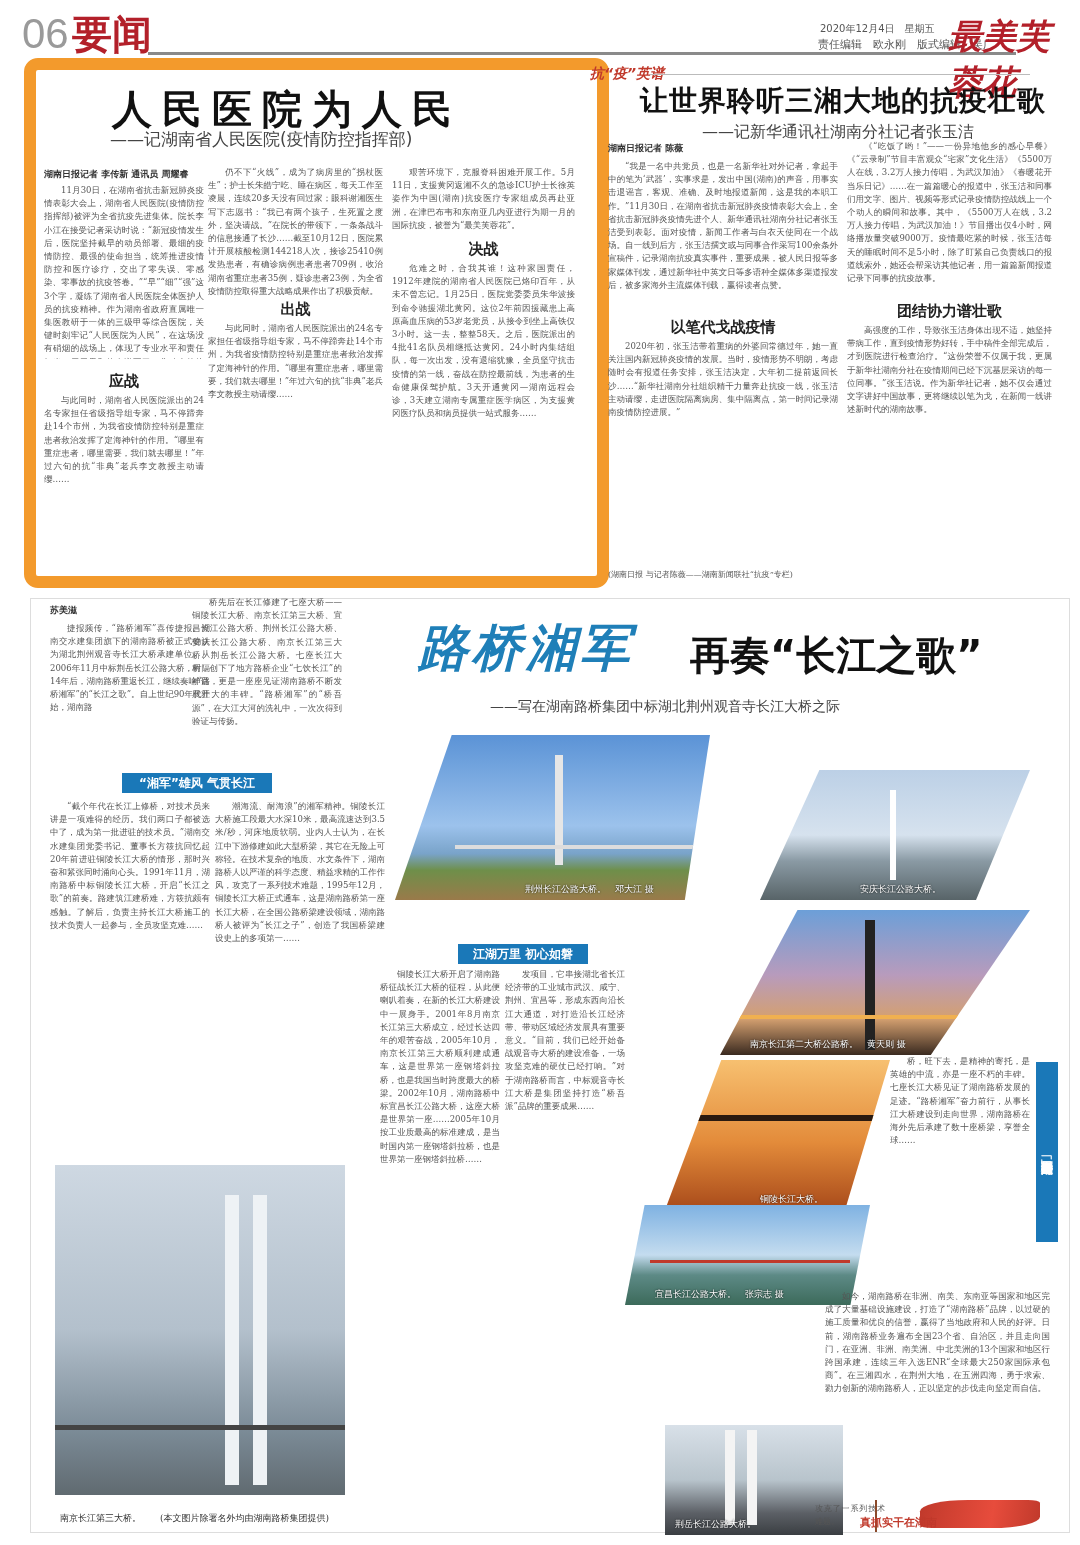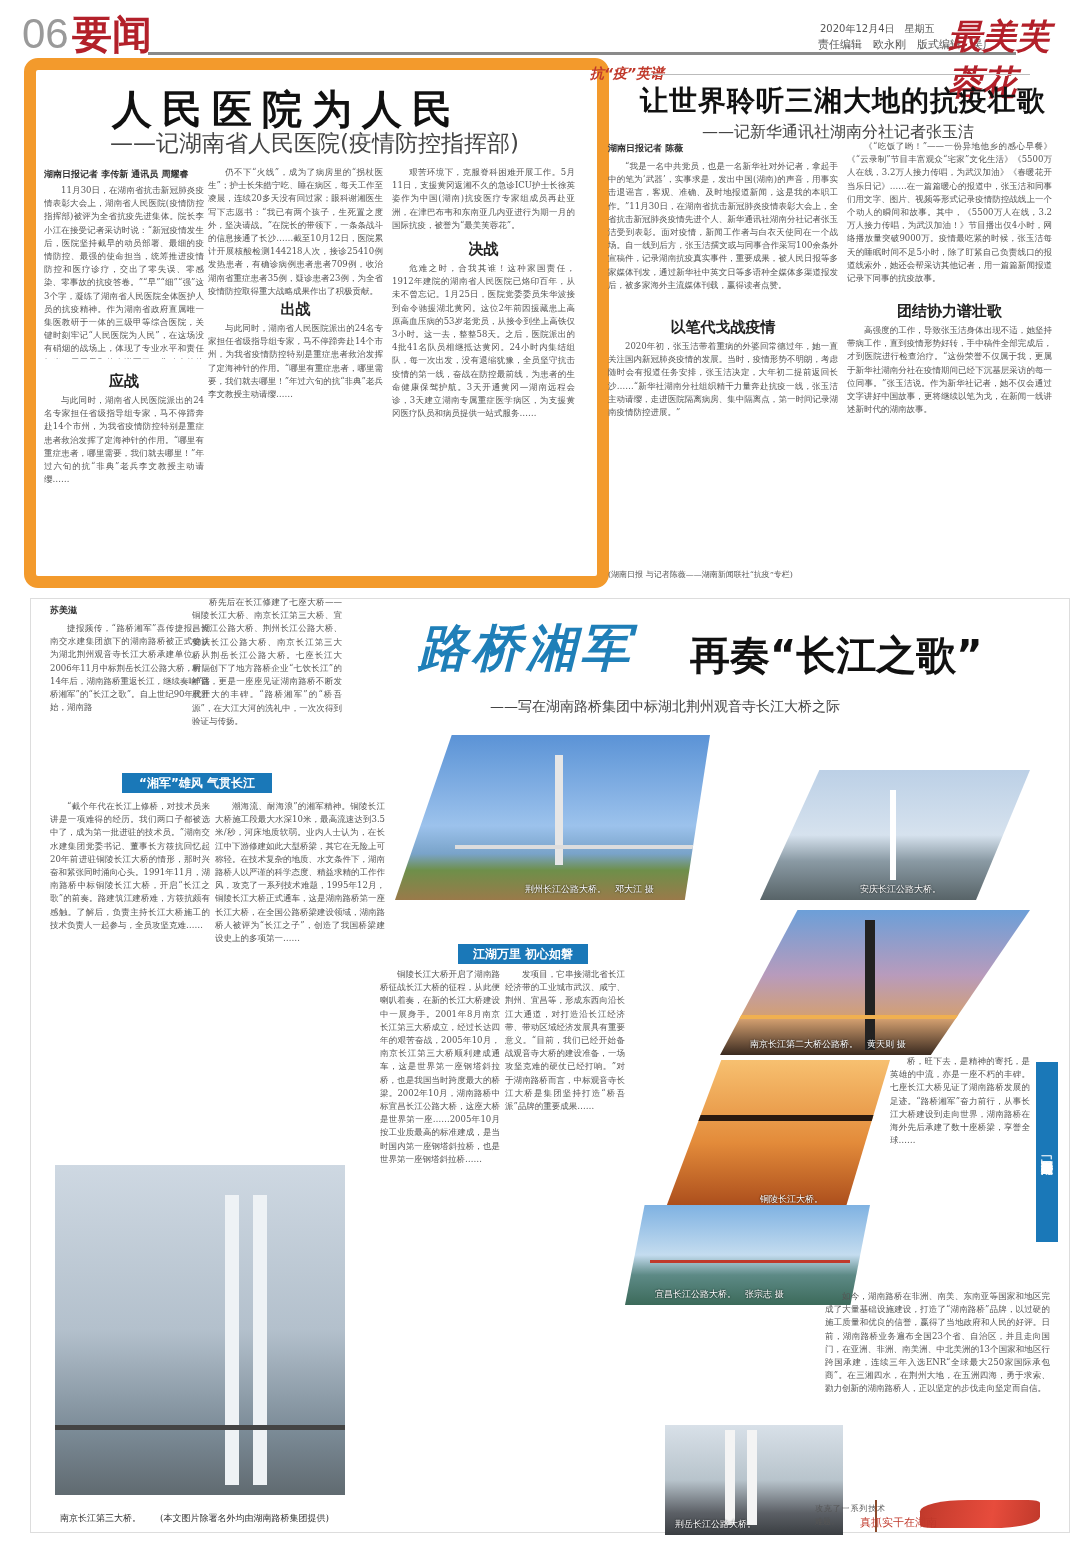--- a/index.html
+++ b/index.html
@@ -6,37 +6,37 @@
 body{width:1080px;height:1545px;background:#fff;font-family:"DejaVu Serif",serif;color:#222;position:relative;overflow:hidden}
 .abs{position:absolute}
 .pagenum{left:22px;top:12px;font-family:"Liberation Sans",sans-serif;font-size:42px;color:#9a9a9a;line-height:44px}
 .section{left:72px;top:10px;font-family:"DejaVu Sans",sans-serif;font-weight:bold;font-size:40px;color:#b3202a;line-height:48px}
 .rule-top{left:148px;top:52px;width:868px;height:3px;background:#8a8a8a}
 .date{left:820px;top:22px;font-size:10px;color:#555;font-family:"DejaVu Sans",sans-serif}
 .editors{left:818px;top:37px;font-size:11px;color:#555;font-family:"DejaVu Sans",sans-serif}
 .masthead{left:948px;top:14px;font-size:34px;color:#b3202a;font-family:"DejaVu Serif",serif;font-style:italic;font-weight:bold}
 .orangebox{left:24px;top:58px;width:585px;height:530px;border:12px solid #f39a2c;border-radius:14px}
 .h1{left:112px;top:82px;font-family:"DejaVu Sans",sans-serif;font-weight:bold;font-size:40px;letter-spacing:10px;color:#111}
-.sub1{left:110px;top:128px;font-family:"DejaVu Sans",sans-serif;font-size:23px;color:#444}
+.sub1{left:110px;top:128px;font-family:"DejaVu Sans",sans-serif;font-size:17px;color:#444}
 .tag{left:590px;top:65px;font-family:"DejaVu Sans",sans-serif;font-size:14px;font-style:italic;color:#c0392b;font-weight:bold}
 .h2{left:640px;top:82px;font-family:"DejaVu Sans",sans-serif;font-weight:bold;font-size:28px;color:#111;letter-spacing:1px}
 .sub2{left:702px;top:122px;font-family:"DejaVu Sans",sans-serif;font-size:16px;color:#444}
 .byline{font-family:"DejaVu Sans",sans-serif;font-weight:bold;font-size:9px;color:#333}
 .col{font-size:8.5px;line-height:13.2px;color:#555;text-align:justify;overflow:hidden}
 .col p{text-indent:2em}
 .subhead{font-family:"DejaVu Sans",sans-serif;font-weight:bold;font-size:15px;color:#222;text-align:center}
 .calli{left:418px;top:615px;font-family:"DejaVu Serif",serif;font-style:italic;font-weight:bold;font-size:50px;color:#1f7fb8;letter-spacing:4px}
 .h3{left:690px;top:628px;font-family:"DejaVu Sans",sans-serif;font-weight:bold;font-size:40px;color:#111}
 .sub3{left:490px;top:698px;font-family:"DejaVu Sans",sans-serif;font-size:14px;color:#444}
 .bluebar{background:#1a78b8;color:#fff;font-family:"DejaVu Sans",sans-serif;font-size:12px;text-align:center;line-height:20px;font-weight:bold}
 .photo{overflow:hidden}
 .caption{position:absolute;bottom:4px;color:#fff;font-size:9px;font-family:"DejaVu Sans",sans-serif;text-shadow:0 0 2px #000}
 .vbar{left:1036px;top:1062px;width:22px;height:180px;background:#1a78b8;color:#fff;font-family:"DejaVu Sans",sans-serif;font-size:12px;writing-mode:vertical-rl;text-align:center;line-height:22px;font-weight:bold}
 .framebox{left:30px;top:598px;width:1040px;height:935px;border:1px solid #ddd}
-.slogan{left:860px;top:1515px;font-family:"DejaVu Sans",sans-serif;font-size:11px;font-weight:normal;color:#c0392b}
+.slogan{left:860px;top:1515px;font-family:"DejaVu Sans",sans-serif;font-size:11px;font-weight:bold;color:#c0392b}
 .sloganflag{left:920px;top:1500px;width:120px;height:28px;background:linear-gradient(100deg,#c0392b,#e74c3c 60%,#c0392b);border-radius:40% 10% 40% 10%}
 </style>
 </head>
 <body>
 
 <div class="abs pagenum">06</div>
 <div class="abs section">要闻</div>
 <div class="abs rule-top"></div>
 <div class="abs date">2020年12月4日　星期五</div>
 <div class="abs editors">责任编辑　欧永刚　版式编辑　吴广</div>

